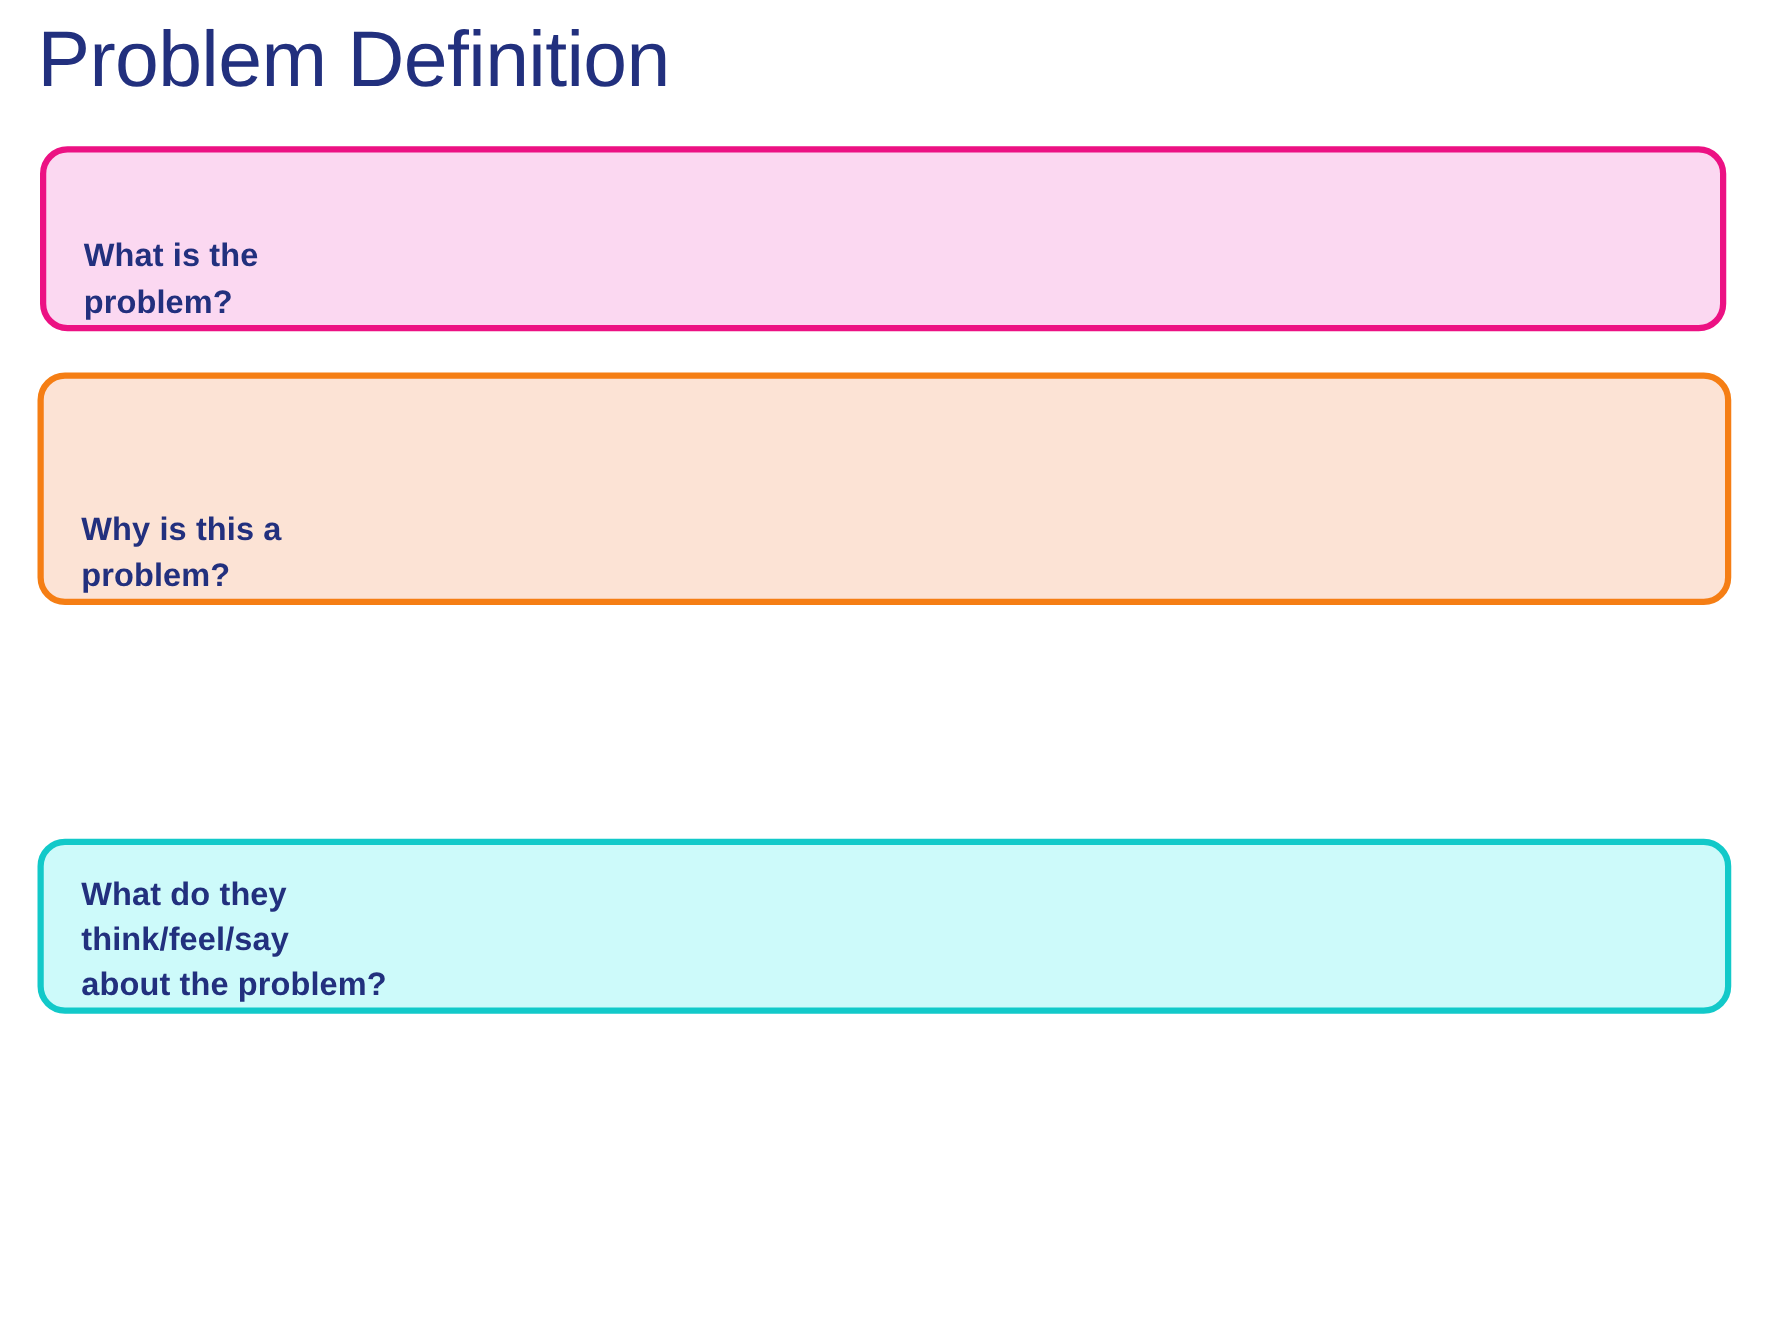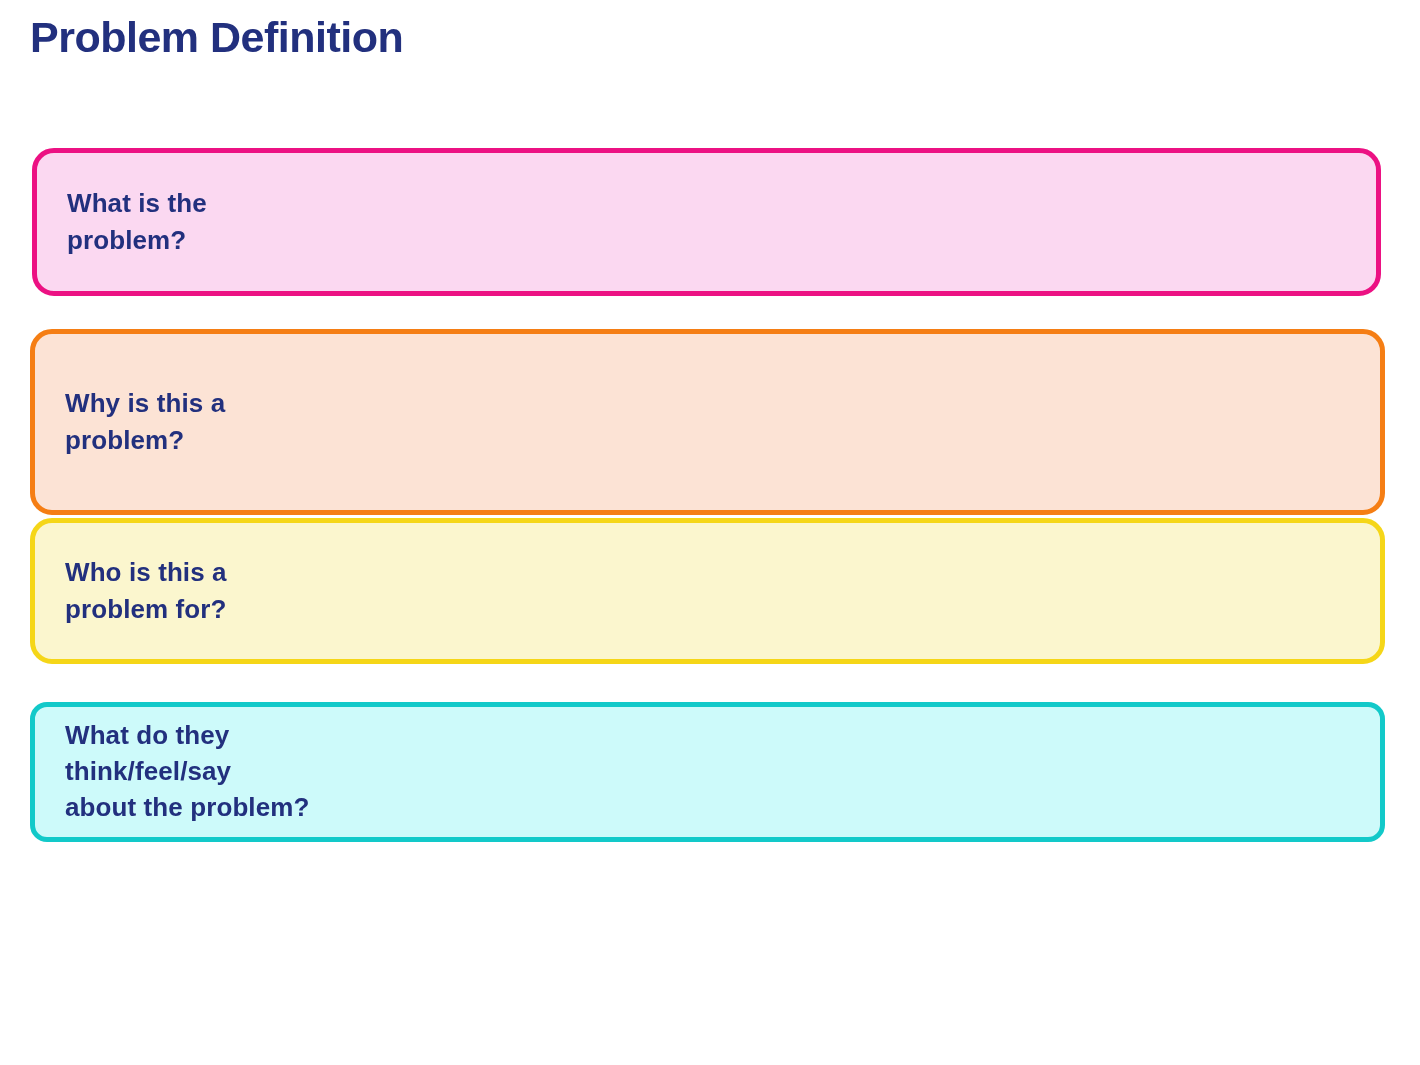--- a/index.html
+++ b/index.html
@@ -20,55 +20,54 @@
     width: 1420px;
     height: 1065px;
     background: #ffffff;
     overflow: hidden;
   }
 
   .page-title {
     position: absolute;
     left: 30px;
     top: 14px;
-    font-size: 43px;
-    font-weight: 700;
+    font-size: 63px;
+    font-weight: 400;
     letter-spacing: -0.5px;
     color: #22307E;
     line-height: 1.1;
     white-space: nowrap;
   }
 
   .section-card {
     position: absolute;
     border-style: solid;
     border-width: 5px;
     border-radius: 22px;
     display: flex;
-    align-items: center;
+    align-items: flex-end;
     overflow: hidden;
-    margin-top: 31px;
   }
 
   .section-label {
     font-size: 26px;
     font-weight: 700;
     color: #22307E;
     line-height: 1.42;
     letter-spacing: 0.1px;
     padding-left: 30px;
     padding-right: 24px;
     white-space: pre-line;
   }
 
   
   .card-problem      { left: 32px; top: 117px; width: 1349px; height: 148px; }
   .card-why          { left: 30px; top: 298px; width: 1355px; height: 186px; }
   .card-who          { left: 30px; top: 487px; width: 1355px; height: 146px; }
-  .card-thinkfeel    { left: 30px; top: 671px; width: 1355px; height: 140px; border-radius: 17px; }
+  .card-thinkfeel    { left: 30px; top: 671px; width: 1355px; height: 140px; }
   .card-conclusion   { left: 30px; top: 860px; width: 1355px; height: 153px; }
 
   .card-thinkfeel .section-label { line-height: 1.38; }
 </style>
 </head>
 <body>
 
 <div class="board" style="background-color: rgb(255, 255, 255);">
 
   <h1 class="page-title" style="color: rgb(34, 48, 126);">Problem Definition</h1>
@@ -76,24 +75,20 @@
   <div class="section-card card-problem" style="border-color: rgb(236, 17, 131); background-color: rgb(251, 216, 241);">
     <div class="section-label" style="color: rgb(34, 48, 126);">What is the
 problem?</div>
   </div>
 
   <div class="section-card card-why" style="border-color: rgb(245, 126, 20); background-color: rgb(252, 227, 213);">
     <div class="section-label" style="color: rgb(34, 48, 126);">Why is this a
 problem?</div>
   </div>
 
-  <div class="section-card card-who" style="border-color: rgb(245, 214, 24); background-color: rgb(251, 246, 206);">
-    <div class="section-label" style="color: rgb(34, 48, 126);">Who is this a
-problem for?</div>
-  </div>
 
   <div class="section-card card-thinkfeel" style="border-color: rgb(18, 201, 201); background-color: rgb(205, 250, 250);">
     <div class="section-label" style="color: rgb(34, 48, 126);">What do they
 think/feel/say
 about the problem?</div>
   </div>
 
 
 </div>
 

